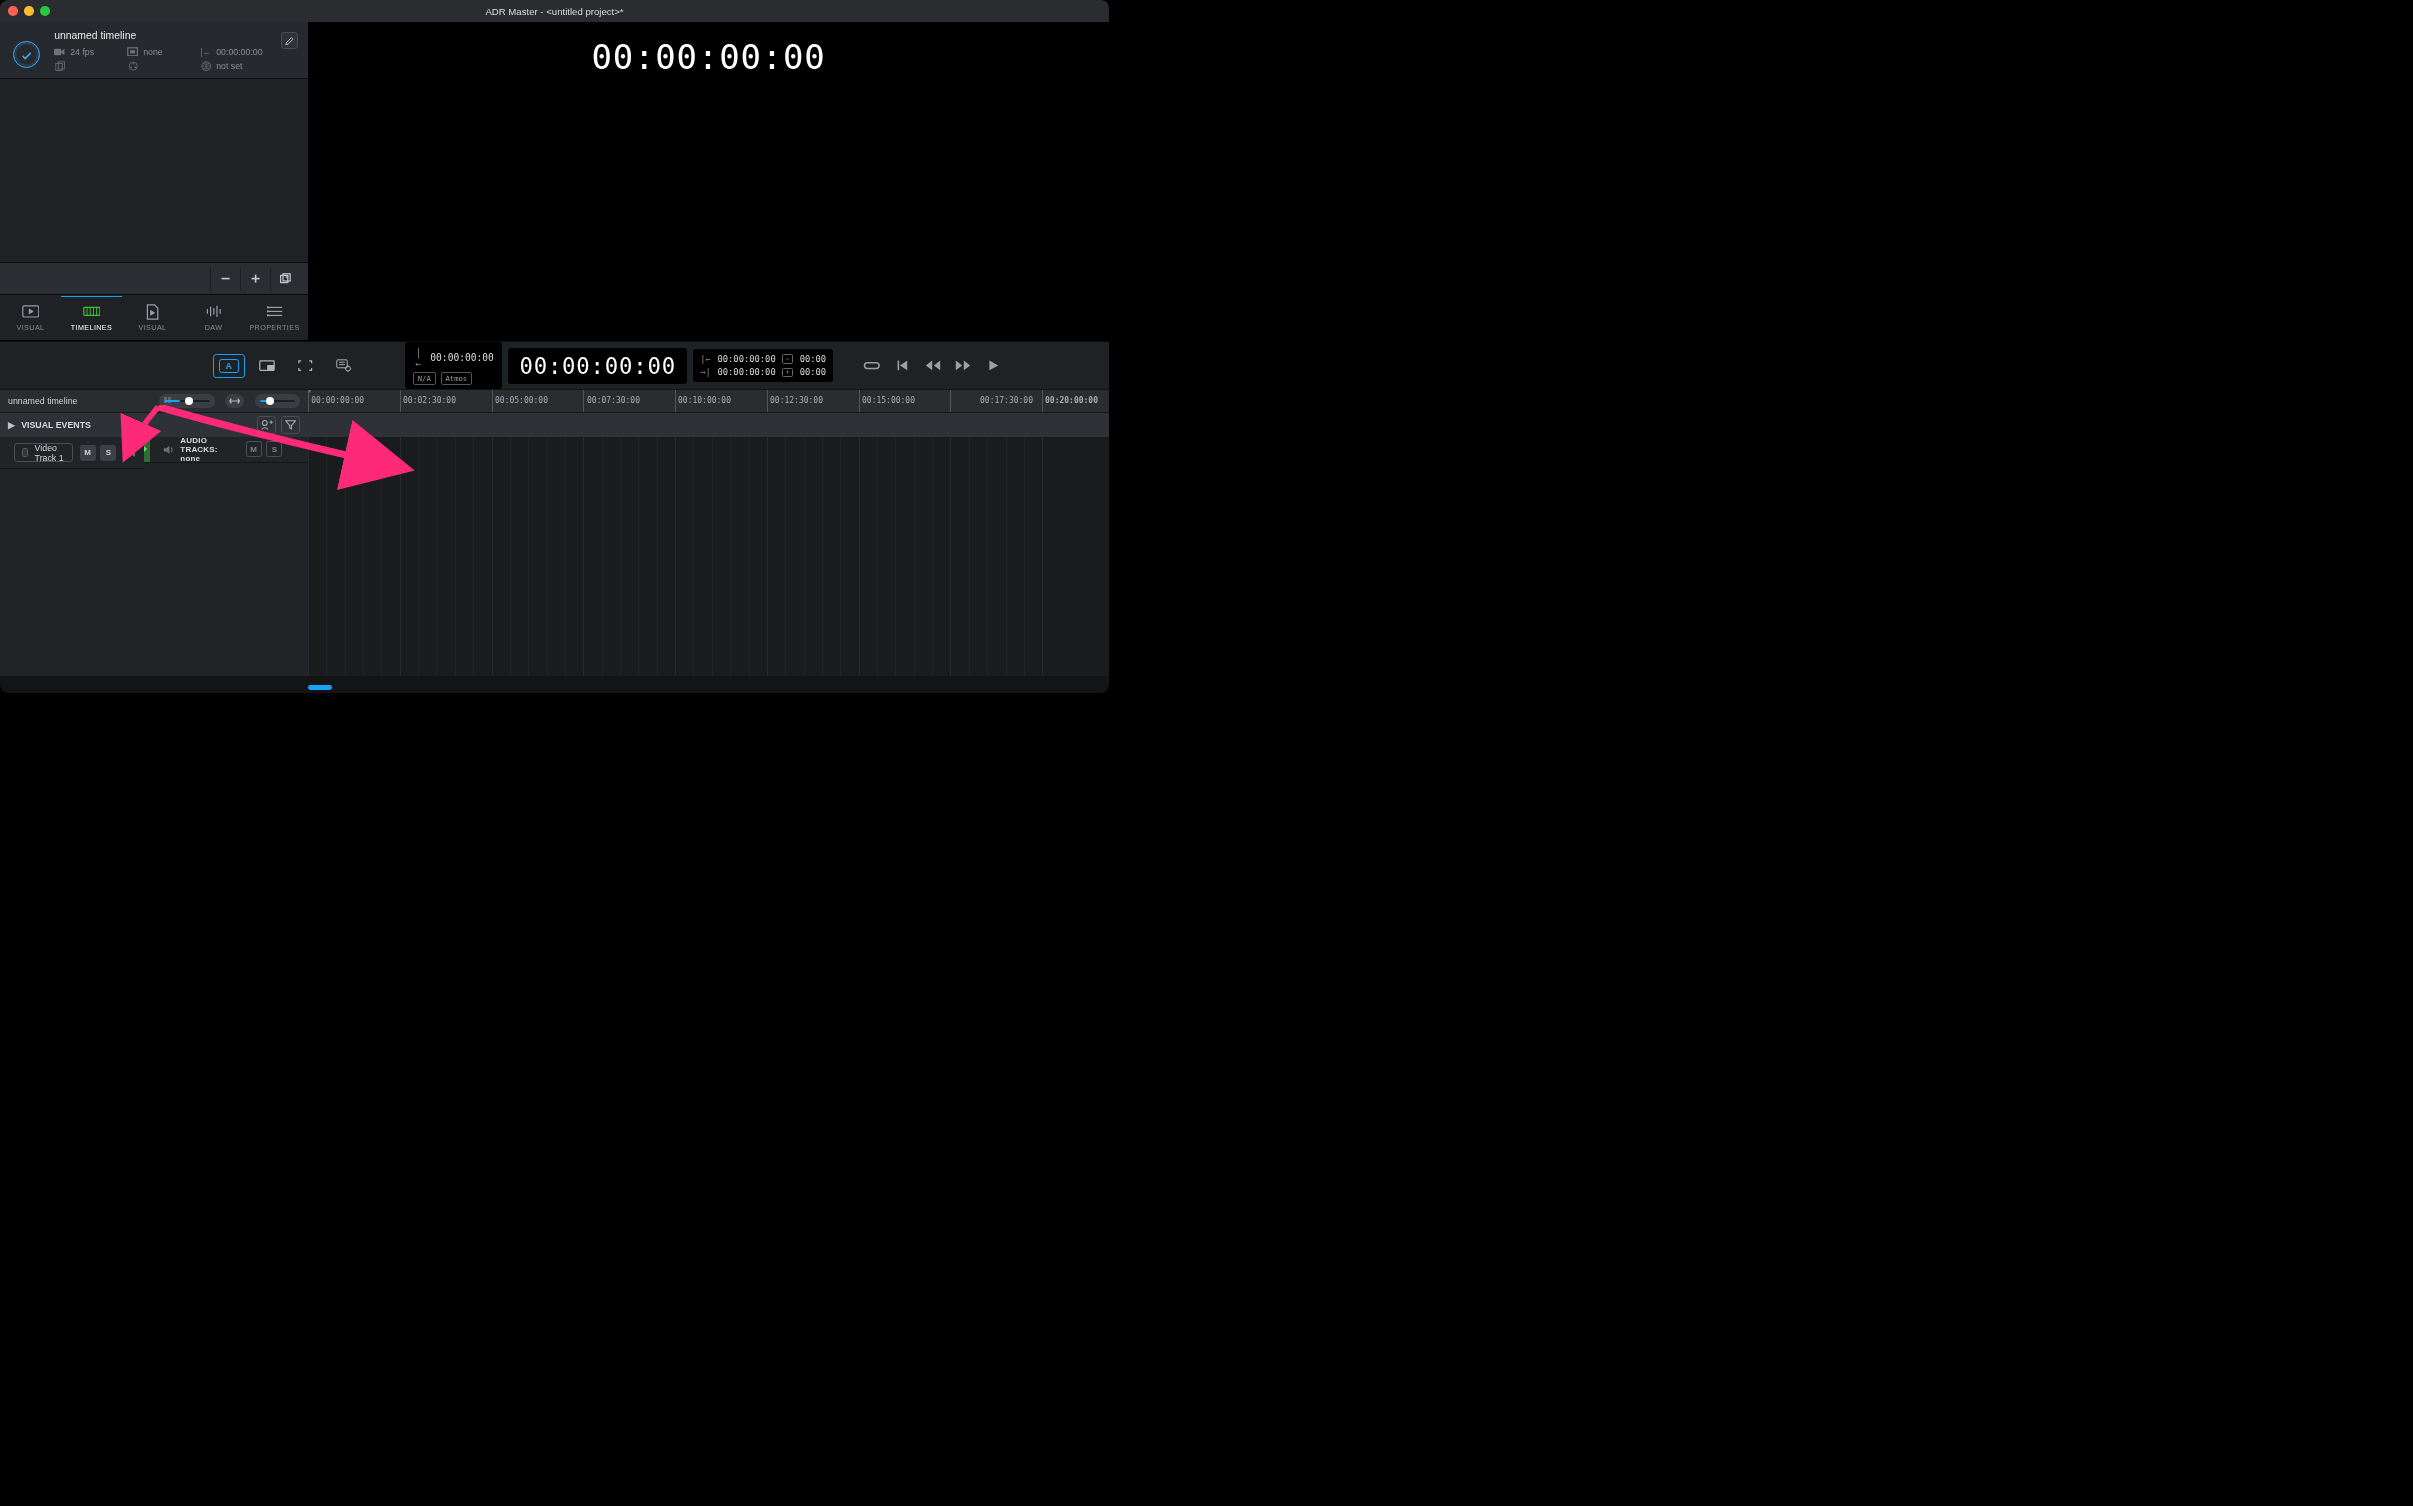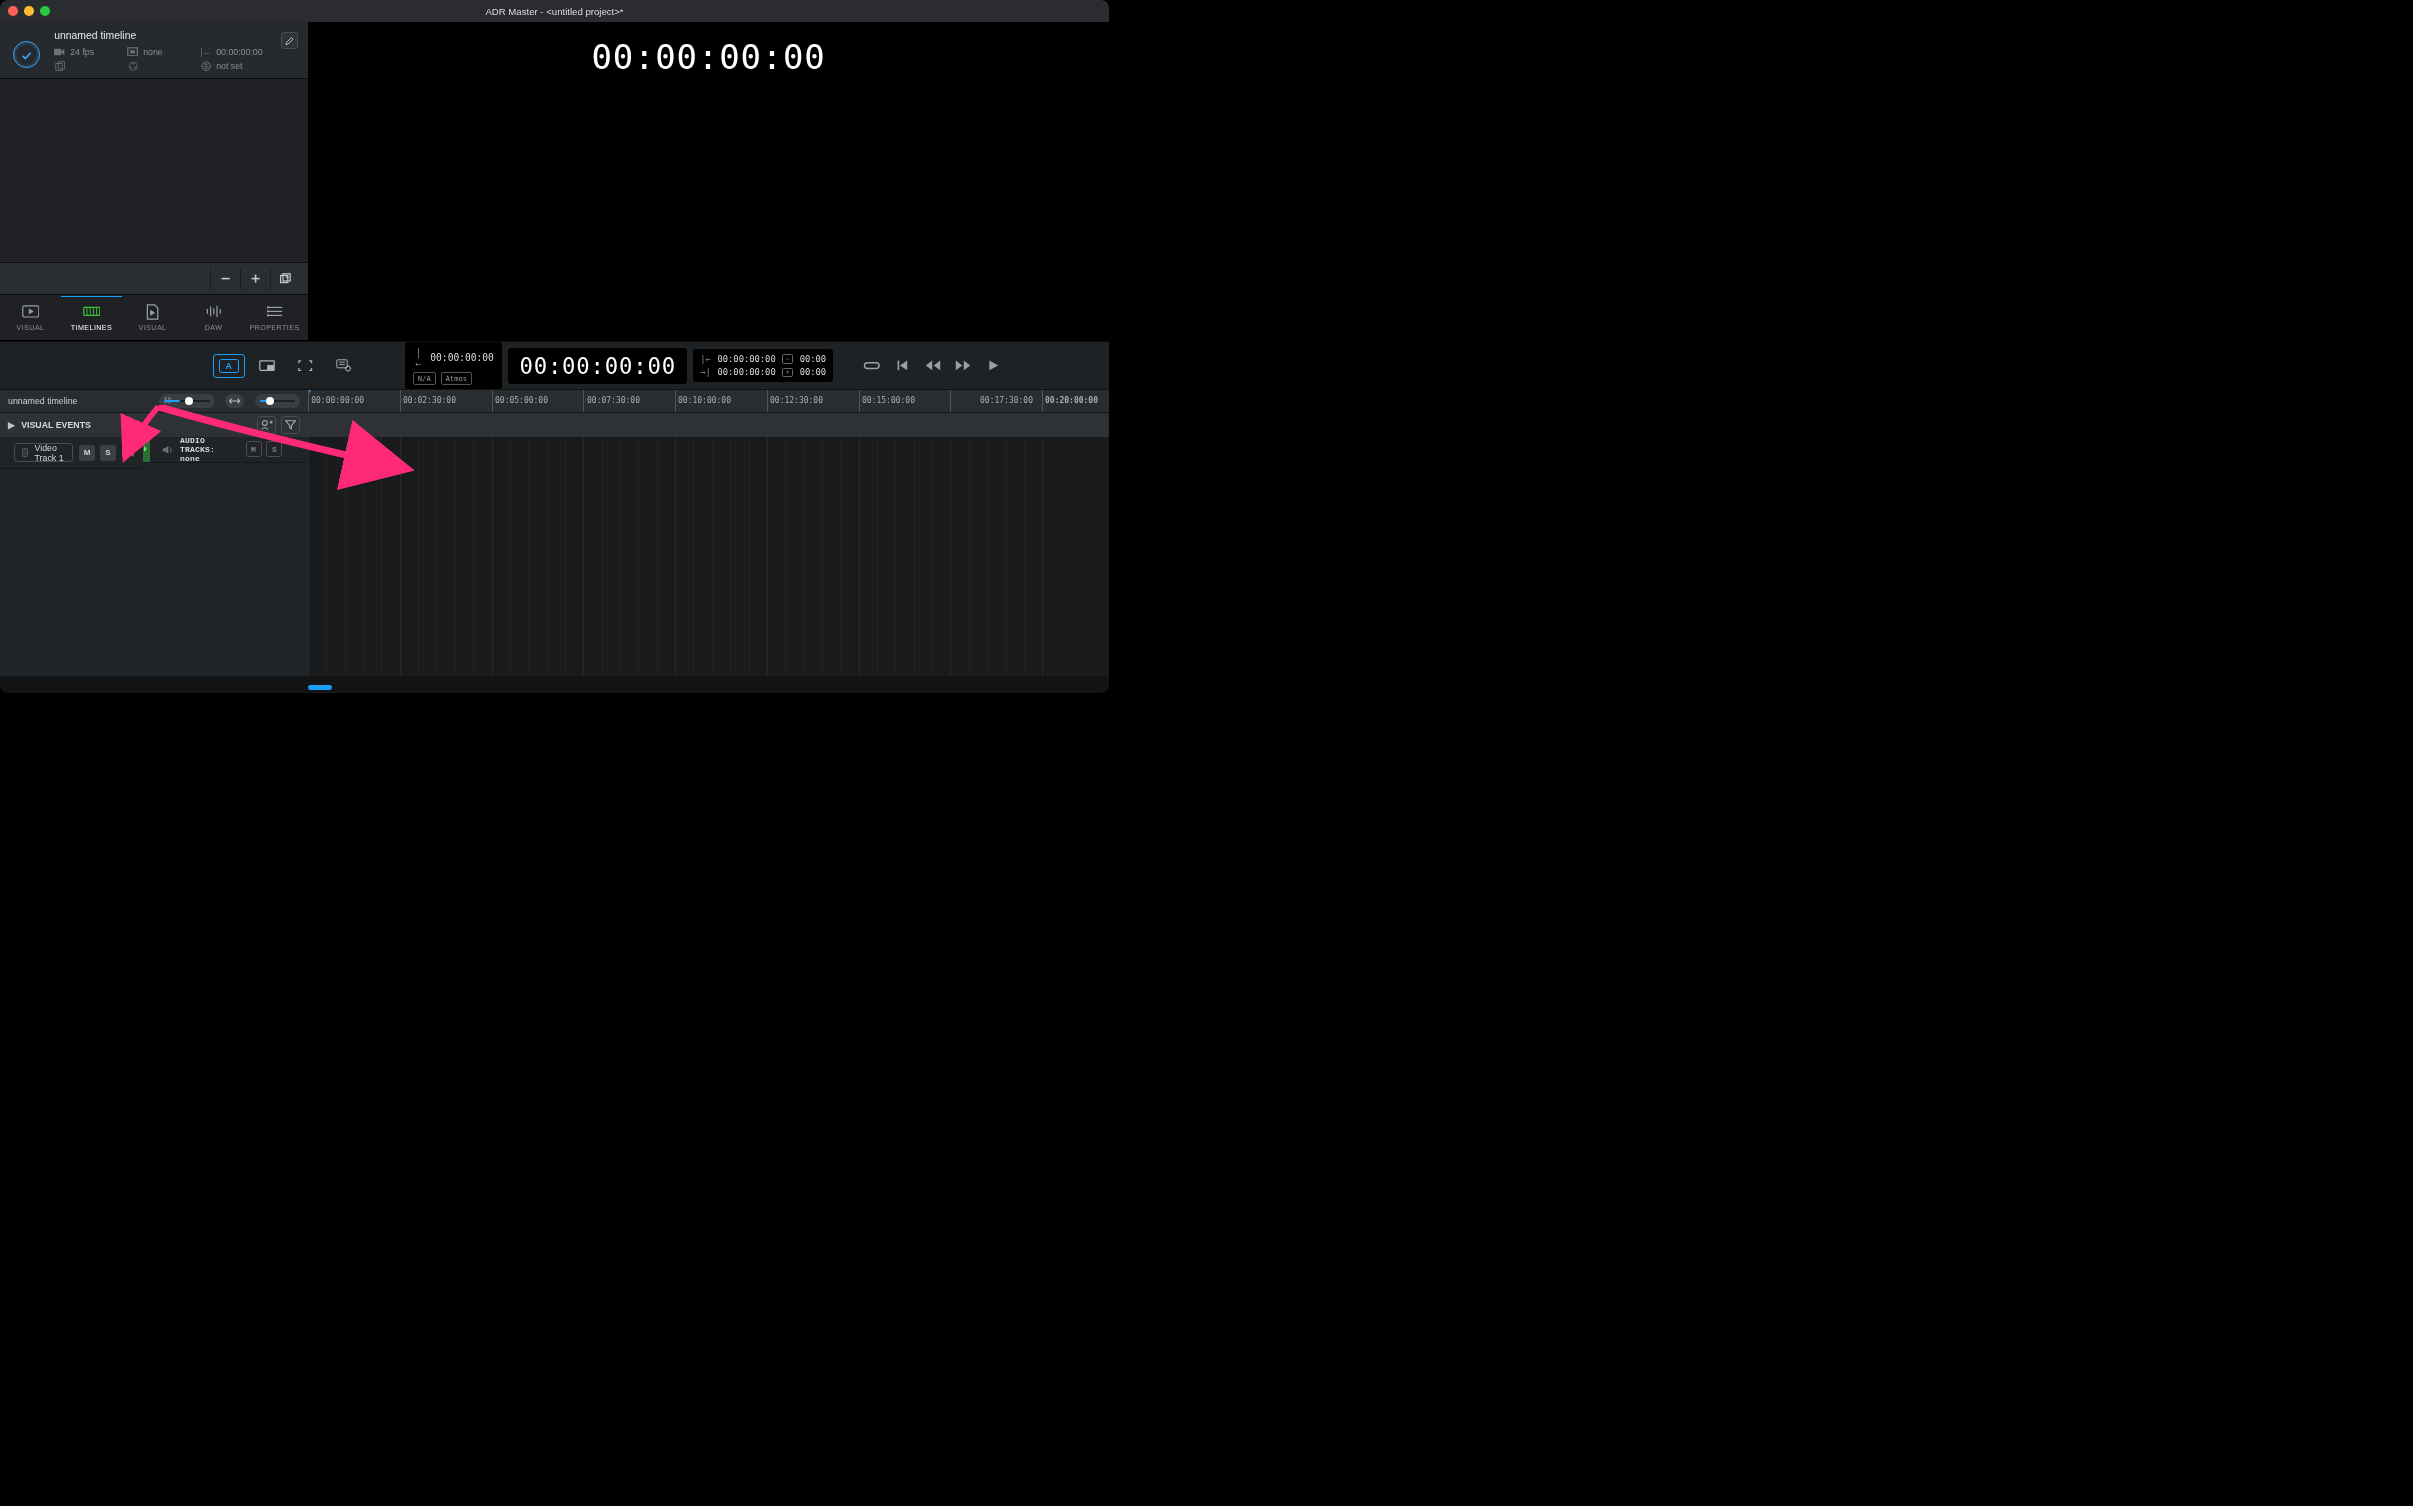--- a/index.html
+++ b/index.html
@@ -106,21 +106,21 @@
   .gridlines .g.minor{background:#202326;}
 
   .track-row{display:flex;align-items:center;height:25.5px;padding:0 8px 0 14.4px;gap:6.4px;border-bottom:0.8px solid #15171a;position:relative;}
   .video-track{height:32px;}
   .track-name-chip{flex:1;max-width:184px;height:19px;border:0.8px solid #4a4e53;border-radius:3.2px;display:flex;align-items:center;padding:0 6.4px;gap:6.4px;font-size:8.8px;color:#d5d8db;}
   .sq{width:9.6px;height:9.6px;background:#35383b;border:0.8px solid #54585c;border-radius:1.6px;}
   .ms-btns{margin-left:auto;display:flex;gap:4.8px;align-items:center;}
   .ms{width:16px;height:16px;border-radius:2.4px;background:#3c4045;display:flex;align-items:center;justify-content:center;font-size:8px;font-weight:600;color:#cfd2d5;}
   .ms.out{background:transparent;border:0.8px solid #4c5055;color:#7d8287;}
   .cam-ic{color:#686d73;margin-left:1.6px;}
-  .audio-row{font-size:8px;letter-spacing:0.2px;color:#d8dbde;font-weight:600;font-family:Liberation Mono, monospace;}
+  .audio-row{font-size:8px;letter-spacing:0.2px;color:#d8dbde;font-weight:600;}
   .green-strip{position:absolute;left:0;top:0;bottom:0;width:6.4px;background:#2a6e34;}
   .green-tri{position:absolute;left:0.8px;top:50%;transform:translateY(-50%);width:0;height:0;border-top:3.2px solid transparent;border-bottom:3.2px solid transparent;border-left:3.2px solid #6be06b;}
 
   
   .arrow-overlay{position:absolute;pointer-events:none;}
 
   .bottom-scrub{position:absolute;left:308px;bottom:3.2px;width:24px;height:4.8px;background:var(--accent);border-radius:2.4px;}
 
   svg{display:block;}
 </style>

